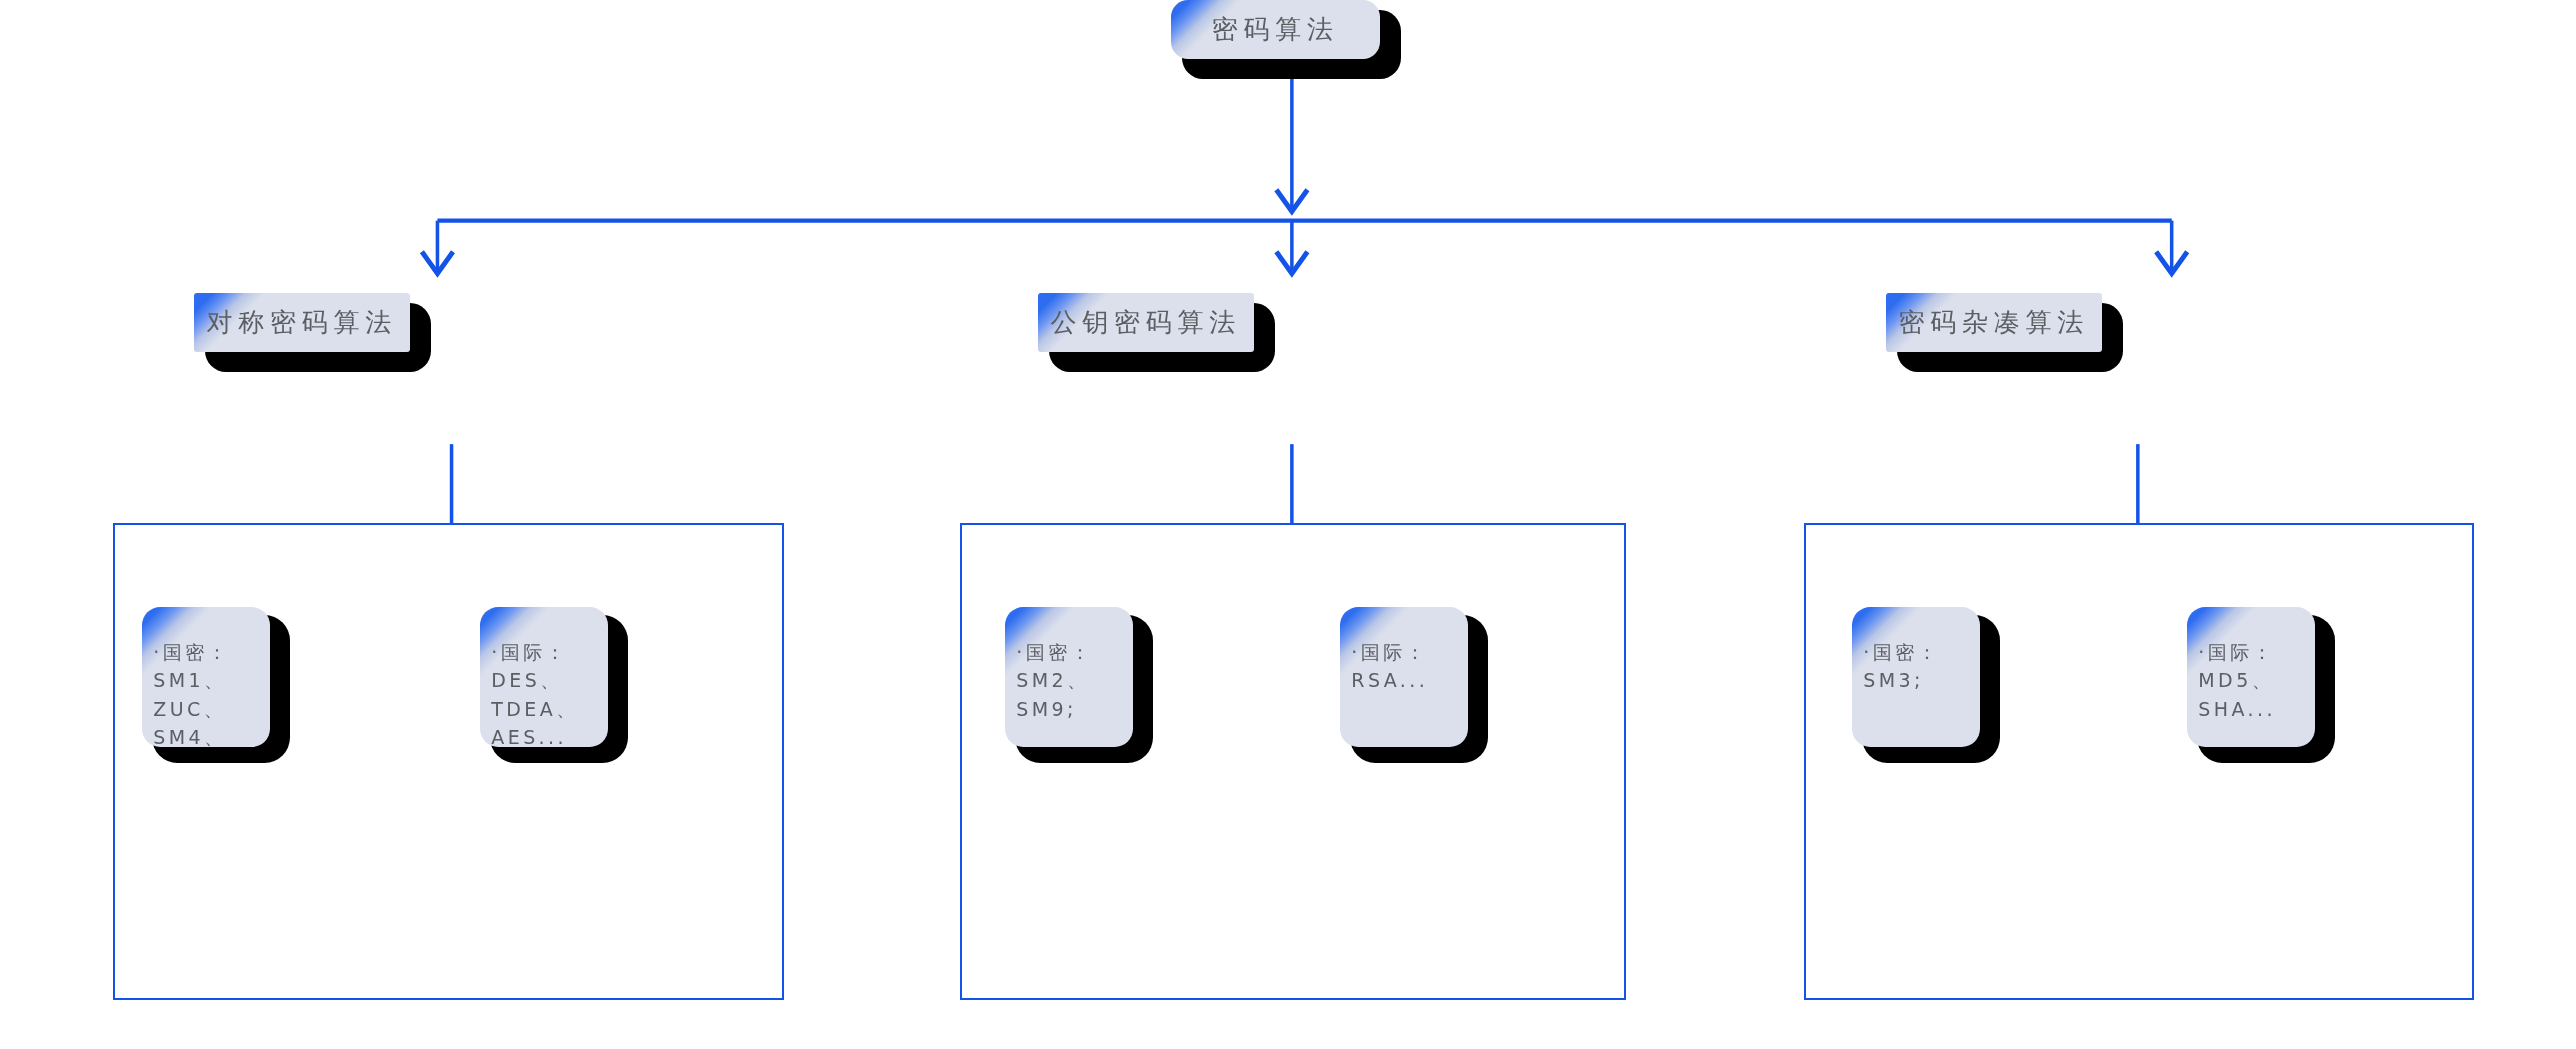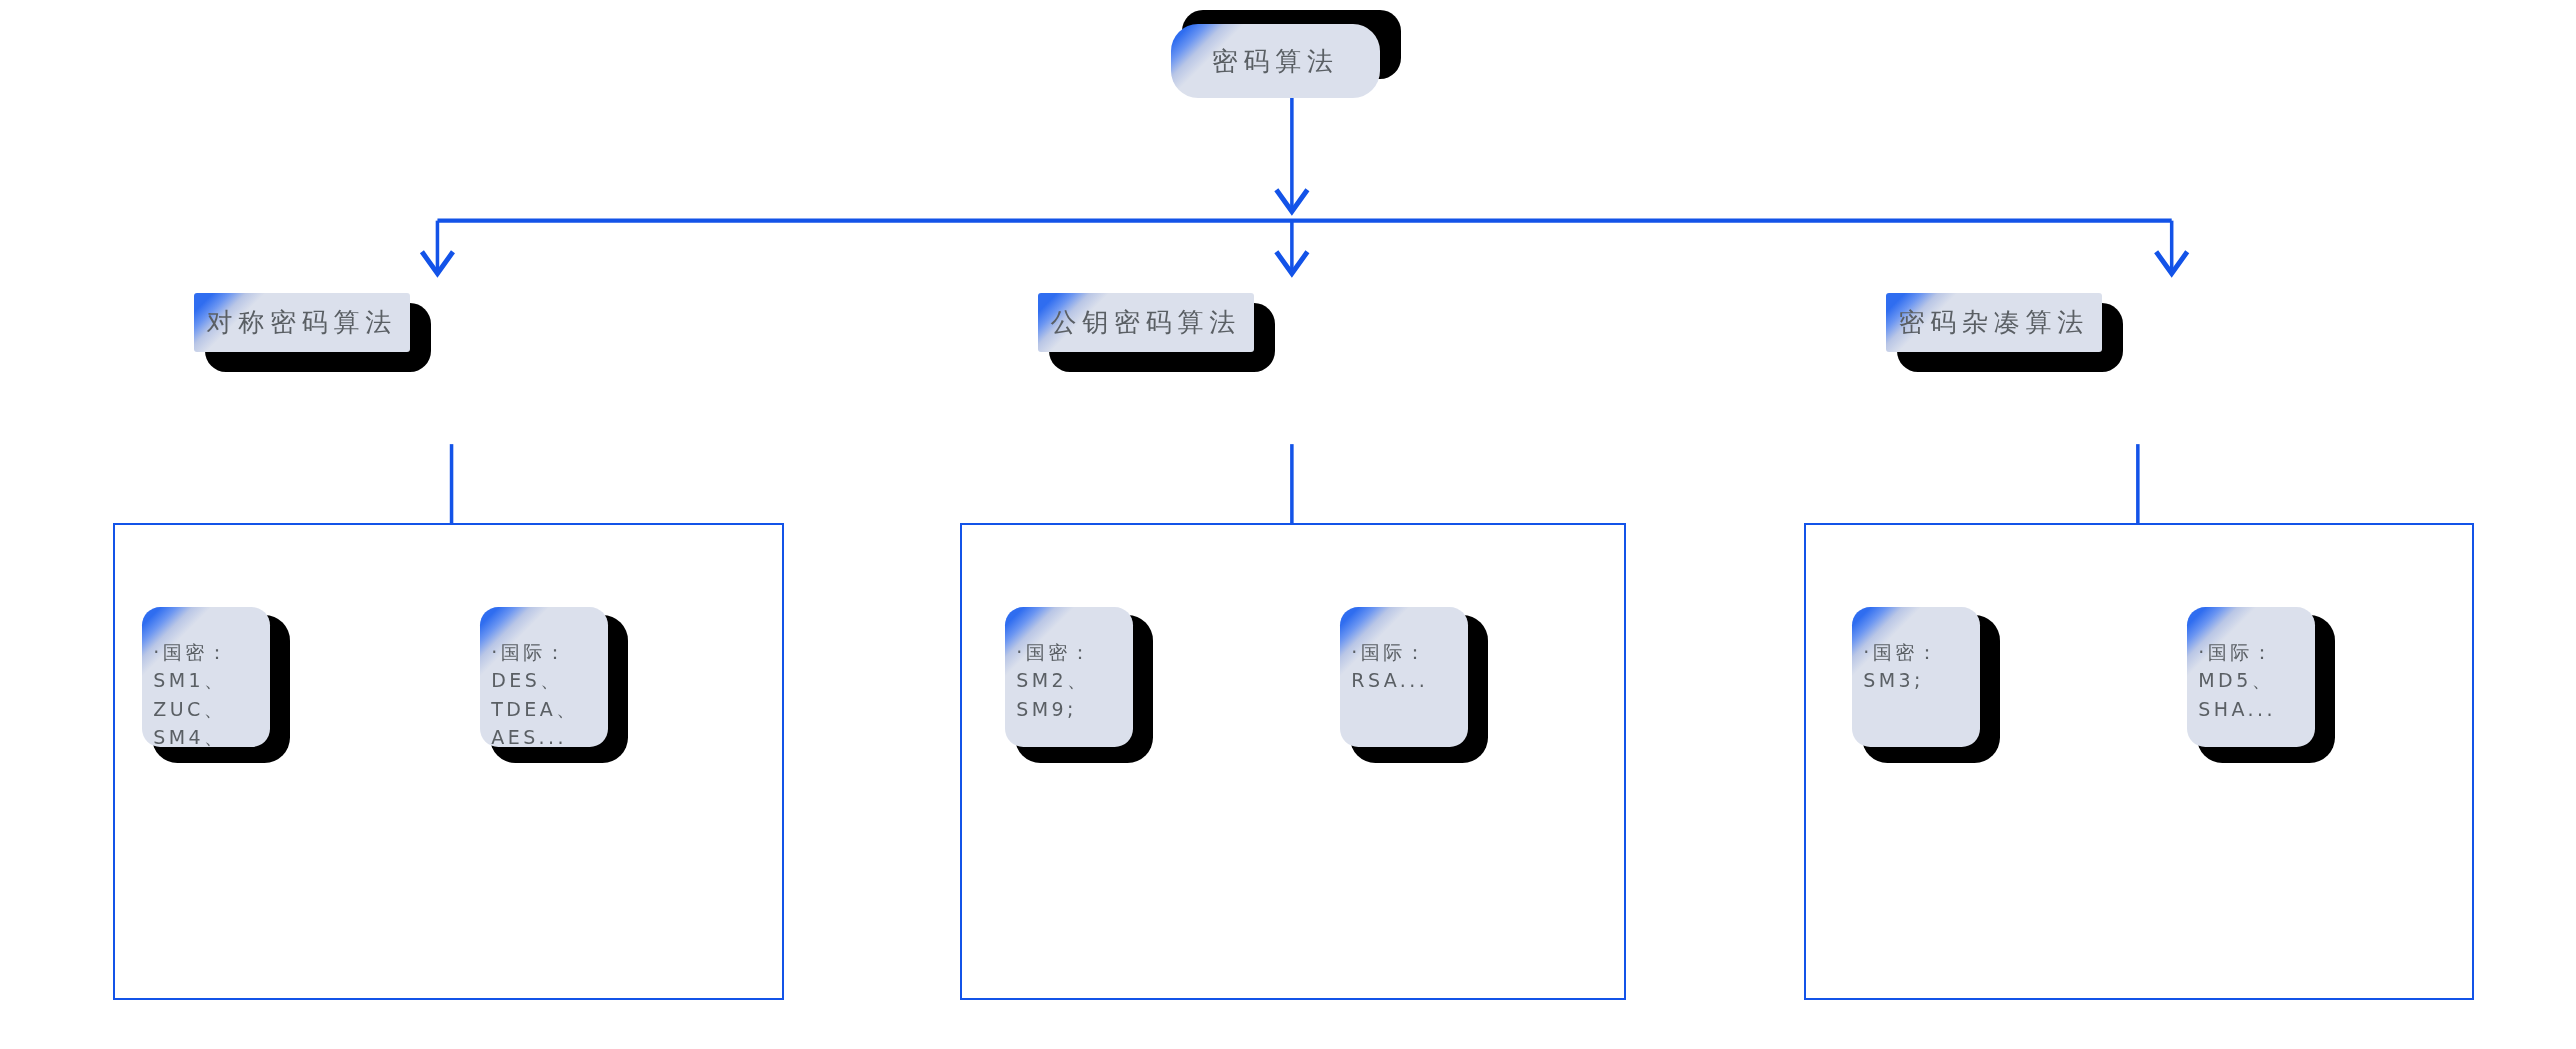--- a/index.html
+++ b/index.html
@@ -77,23 +77,22 @@
   
   .lvl0 {
     width: 219px;
     height: 69px;
   }
   .lvl0 .shadow   { border-radius: 21px; }
   .lvl0 .face {
     left: -11.3px;
     top: -10px;
     width: 209px;
-    height: 74px;
-    border-radius: 27px;
-    margin-top: 24px;
+    height: 59px;
+    border-radius: 17px;
   }
   .lvl0 .label {
     font-size: 26px;
   }
 
   
   .lvl1 {
     width: 226px;
     height: 69px;
   }

